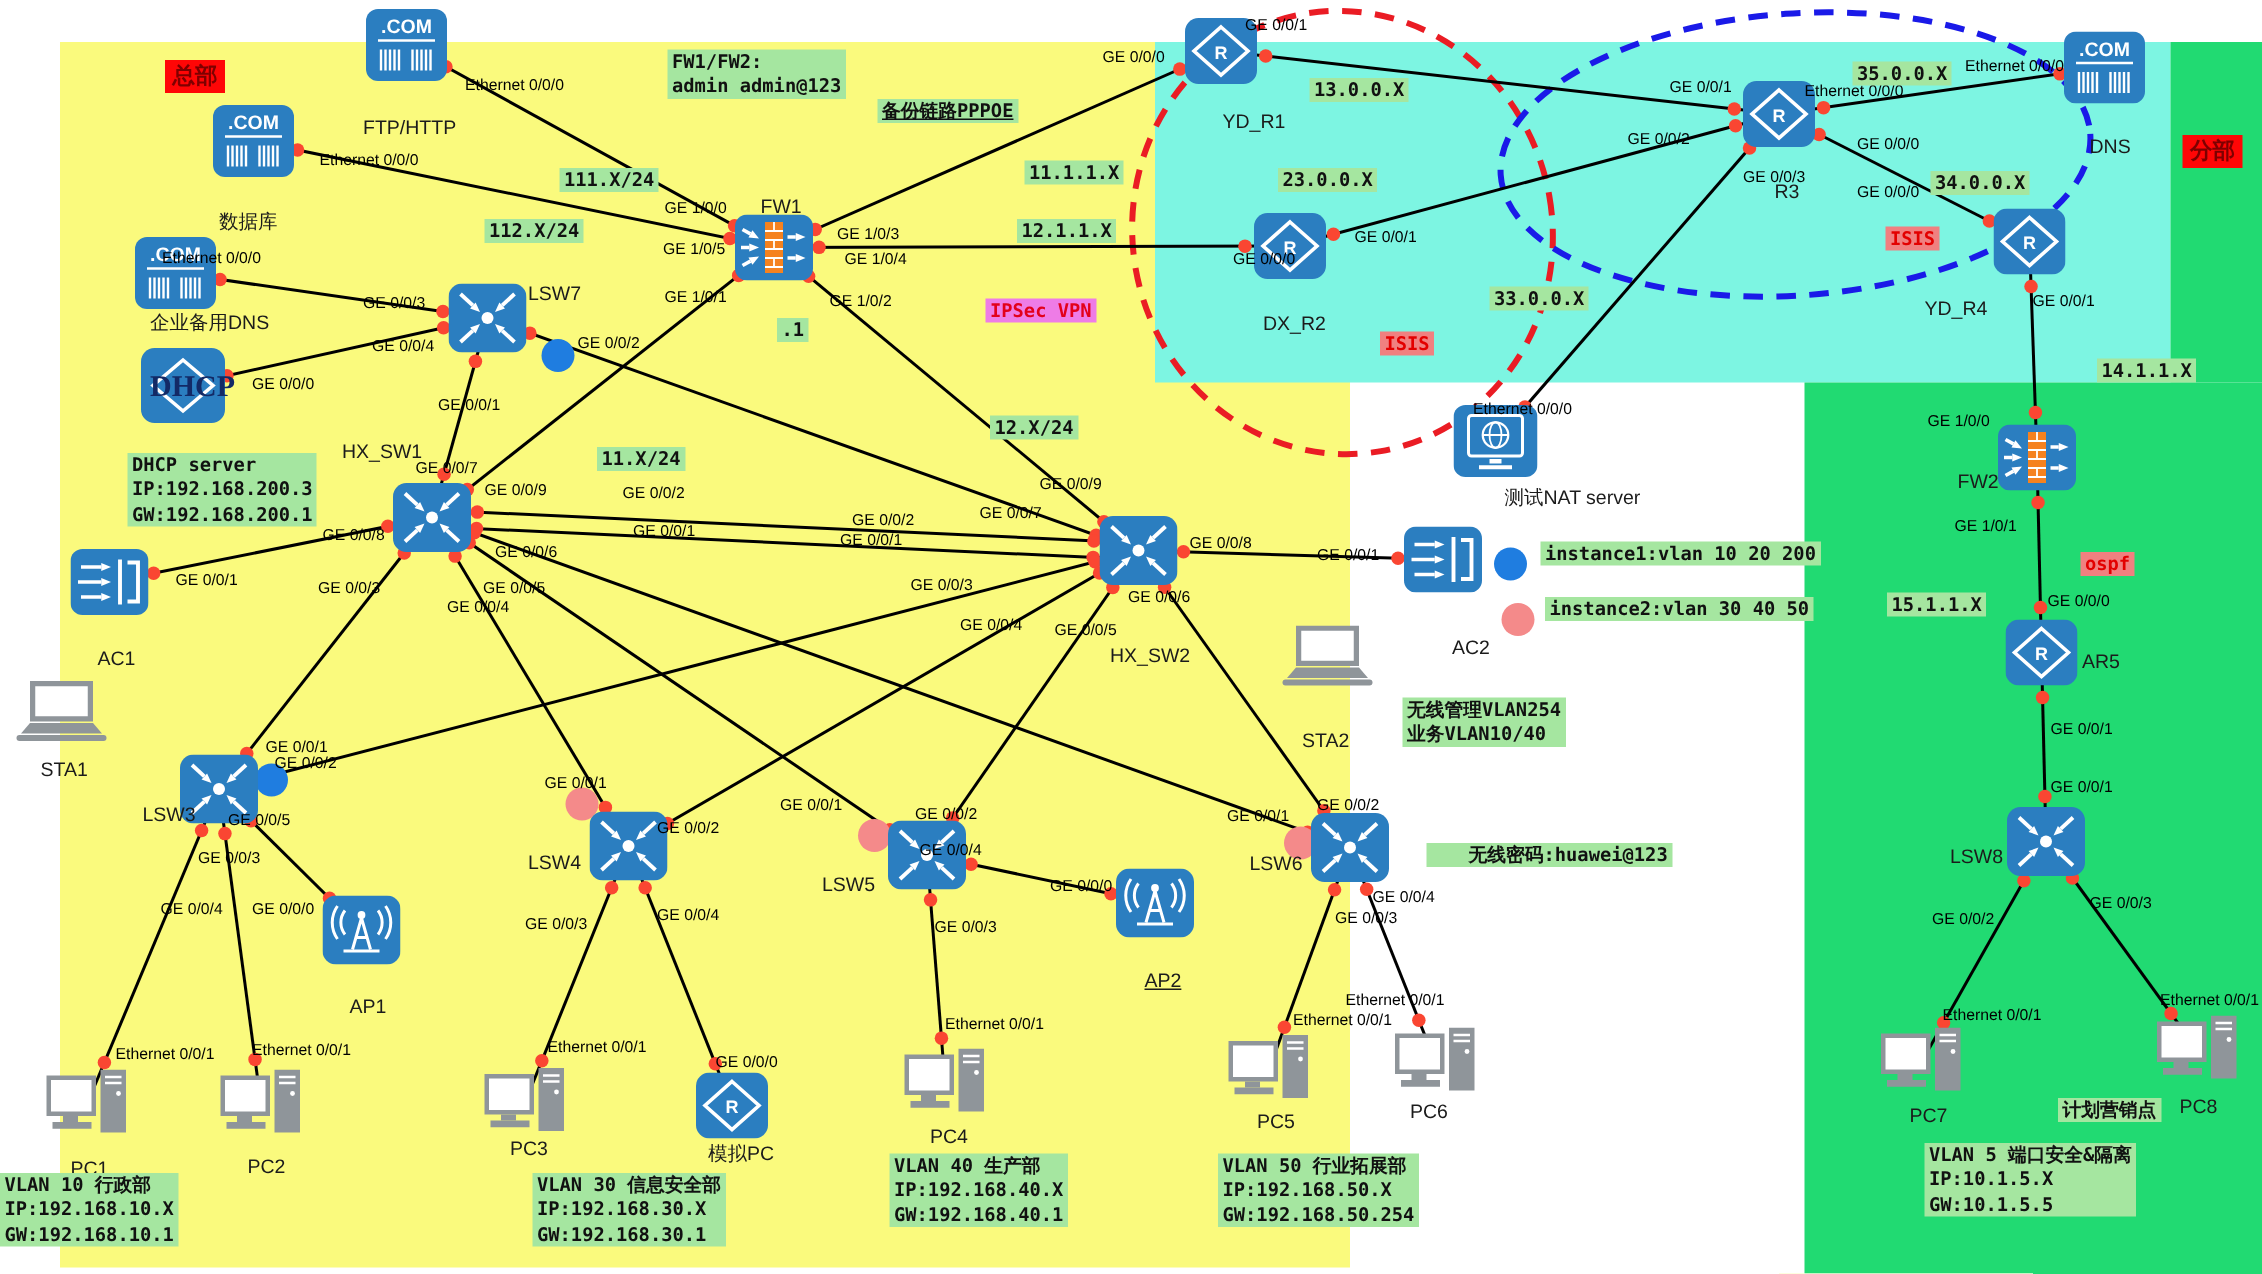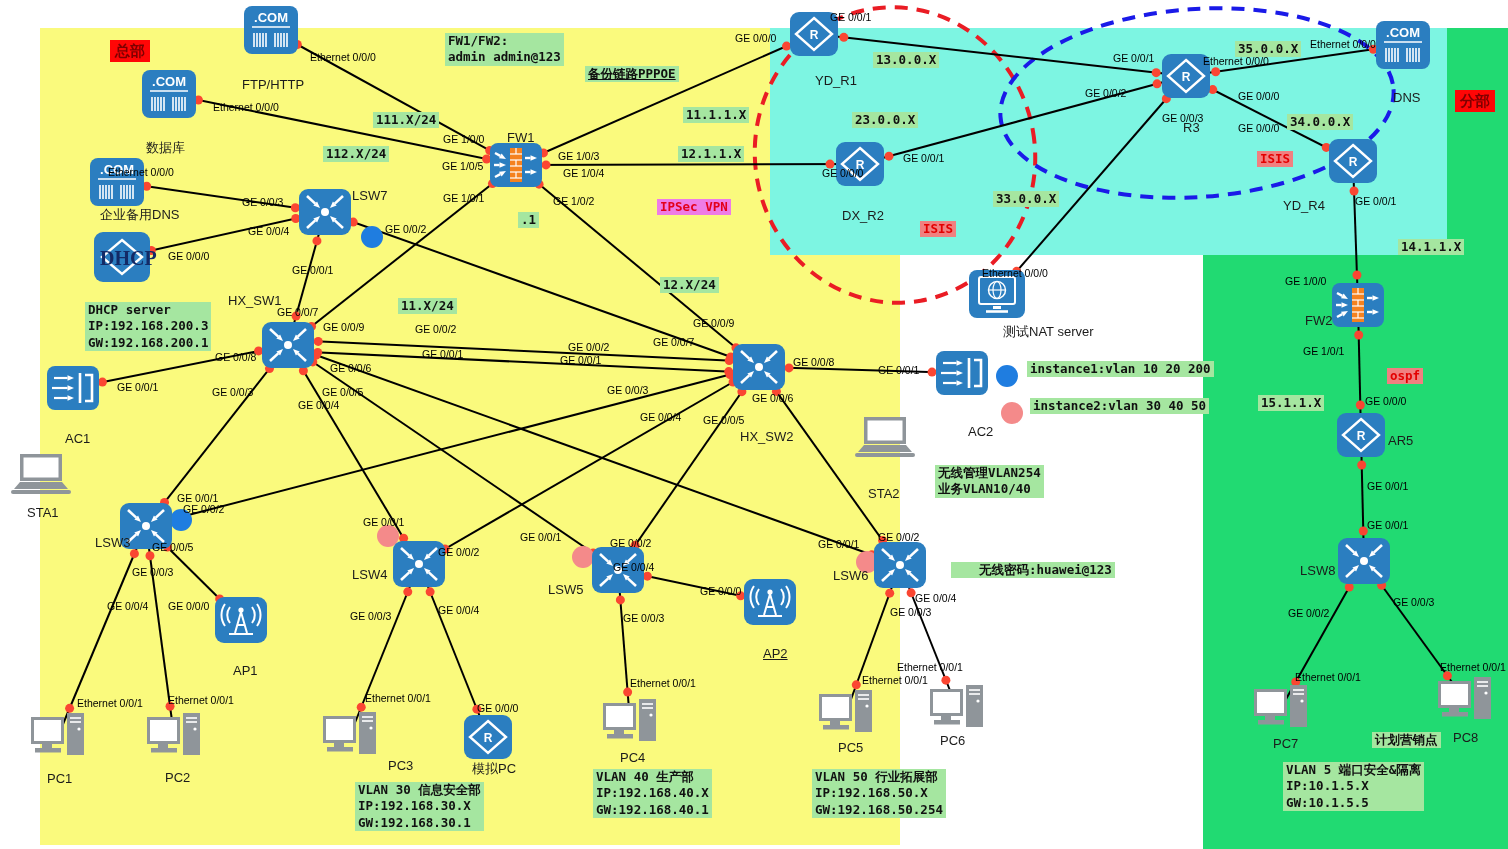--- a/index.html
+++ b/index.html
@@ -507,21 +507,21 @@
     <div class="node" style="left: 321px; top: 712px;"><svg width="58" height="46" viewBox="0 0 58 46">
         <rect x="38" y="0" width="17" height="42" fill="#8f959a"></rect>
     <line x1="41" y1="5" x2="52" y2="5" stroke="#fff" stroke-width="1.6"></line>
     <line x1="41" y1="9" x2="52" y2="9" stroke="#fff" stroke-width="1.6"></line>
     <circle cx="50" cy="16" r="1.6" fill="#fff"></circle>
     <rect x="2" y="4" width="33" height="27" fill="#8f959a"></rect>
     <rect x="5" y="7" width="27" height="21" fill="#fff"></rect>
     <rect x="13" y="31" width="10" height="4" fill="#8f959a"></rect>
     <rect x="6" y="35" width="26" height="4.5" fill="#8f959a"></rect>
       </svg></div>
-    <div class="dev-label" style="left: 340px; top: 758px; margin-left: 48px;">PC3</div>
+    <div class="dev-label" style="left: 340px; top: 758px;">PC3</div>
     <div class="node" style="left: 601px; top: 699px;"><svg width="58" height="46" viewBox="0 0 58 46">
         <rect x="38" y="0" width="17" height="42" fill="#8f959a"></rect>
     <line x1="41" y1="5" x2="52" y2="5" stroke="#fff" stroke-width="1.6"></line>
     <line x1="41" y1="9" x2="52" y2="9" stroke="#fff" stroke-width="1.6"></line>
     <circle cx="50" cy="16" r="1.6" fill="#fff"></circle>
     <rect x="2" y="4" width="33" height="27" fill="#8f959a"></rect>
     <rect x="5" y="7" width="27" height="21" fill="#fff"></rect>
     <rect x="13" y="31" width="10" height="4" fill="#8f959a"></rect>
     <rect x="6" y="35" width="26" height="4.5" fill="#8f959a"></rect>
       </svg></div>
@@ -676,20 +676,23 @@
     <div class="tag salmon" style="left: 1387px; top: 368px;">ospf</div>
     <div class="tag green" style="left: 1258px; top: 395px;">15.1.1.X</div>
     <div class="tag green" style="left: 85px; top: 302px;">DHCP server
 IP:192.168.200.3
 GW:192.168.200.1</div>
     <div class="tag green" style="left: 1027px; top: 361px;">instance1:vlan 10 20 200</div>
     <div class="tag green" style="left: 1030px; top: 398px;">instance2:vlan 30 40 50</div>
     <div class="tag green" style="left: 935px; top: 465px;">无线管理VLAN254
 业务VLAN10/40</div>
     <div class="tag green" style="left: 951px; top: 562px; padding-left: 28px;">无线密码:huawei@123</div>
+    <div class="tag green" style="left: 0px; top: 782px;">VLAN 10 行政部
+IP:192.168.10.X
+GW:192.168.10.1</div>
     <div class="tag green" style="left: 355px; top: 782px;">VLAN 30 信息安全部
 IP:192.168.30.X
 GW:192.168.30.1</div>
     <div class="tag green" style="left: 593px; top: 769px;">VLAN 40 生产部
 IP:192.168.40.X
 GW:192.168.40.1</div>
     <div class="tag green" style="left: 812px; top: 769px;">VLAN 50 行业拓展部
 IP:192.168.50.X
 GW:192.168.50.254</div>
     <div class="tag green" style="left: 1283px; top: 762px;">VLAN 5 端口安全&amp;隔离

